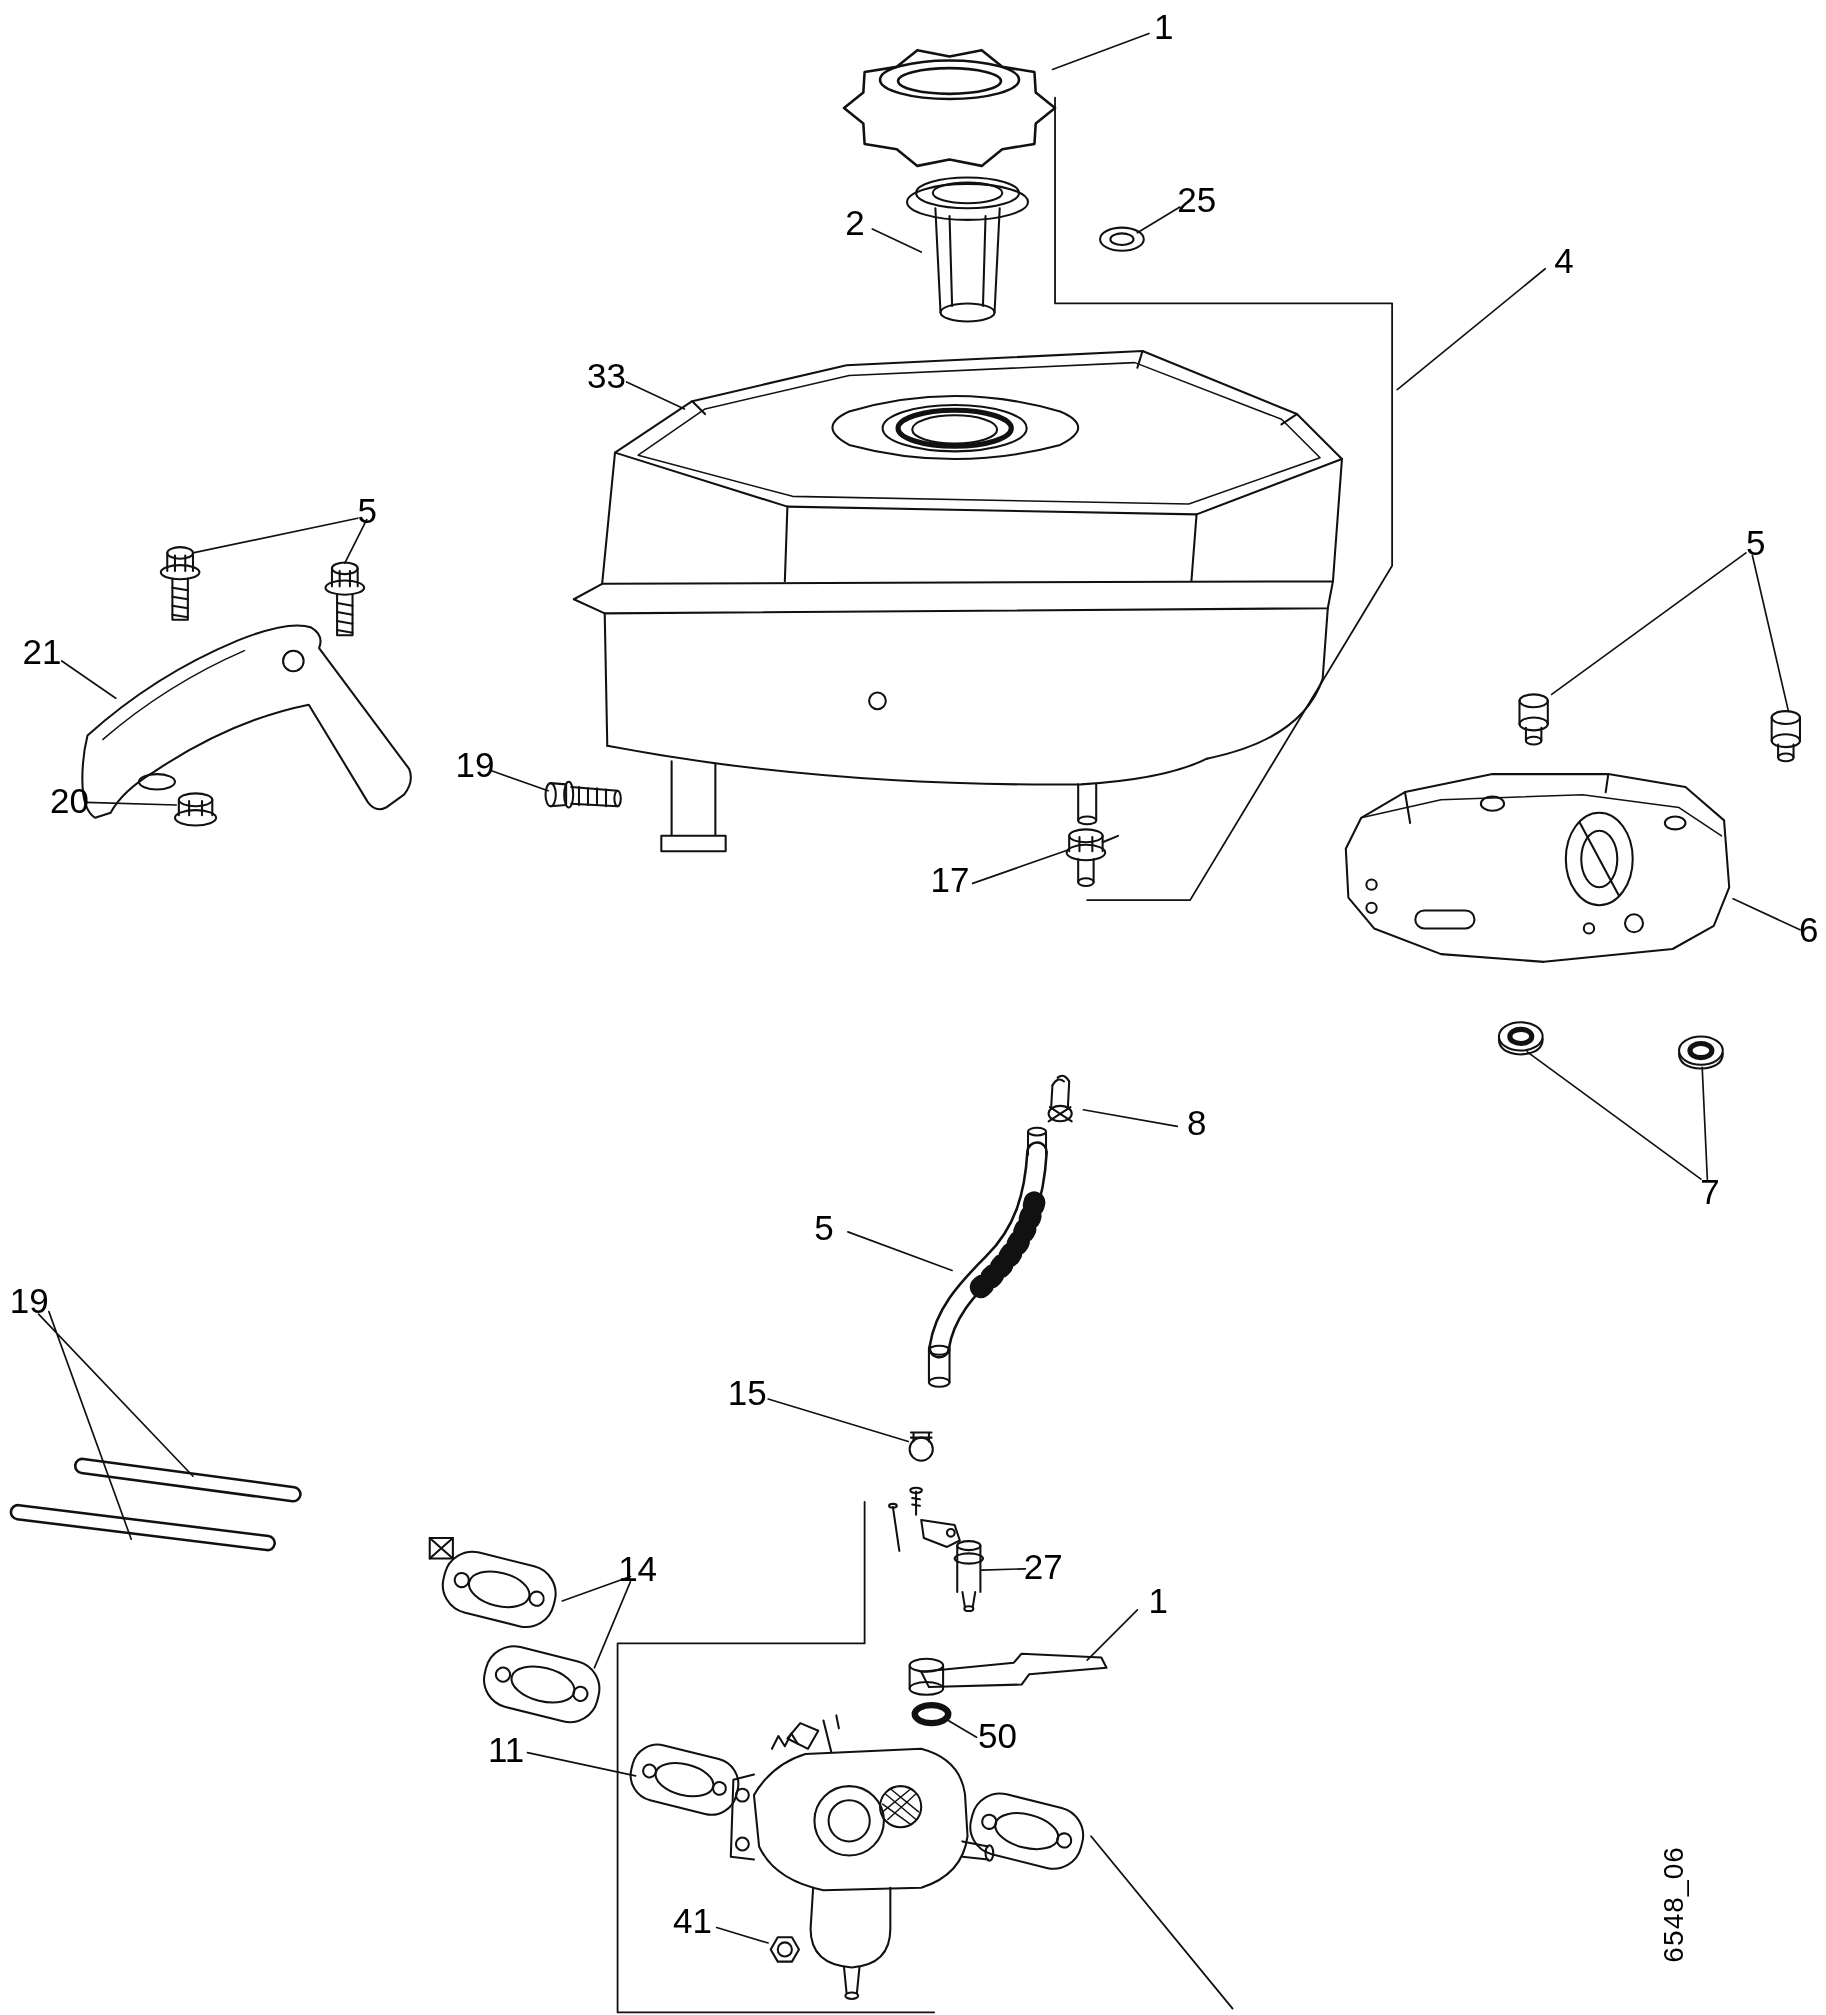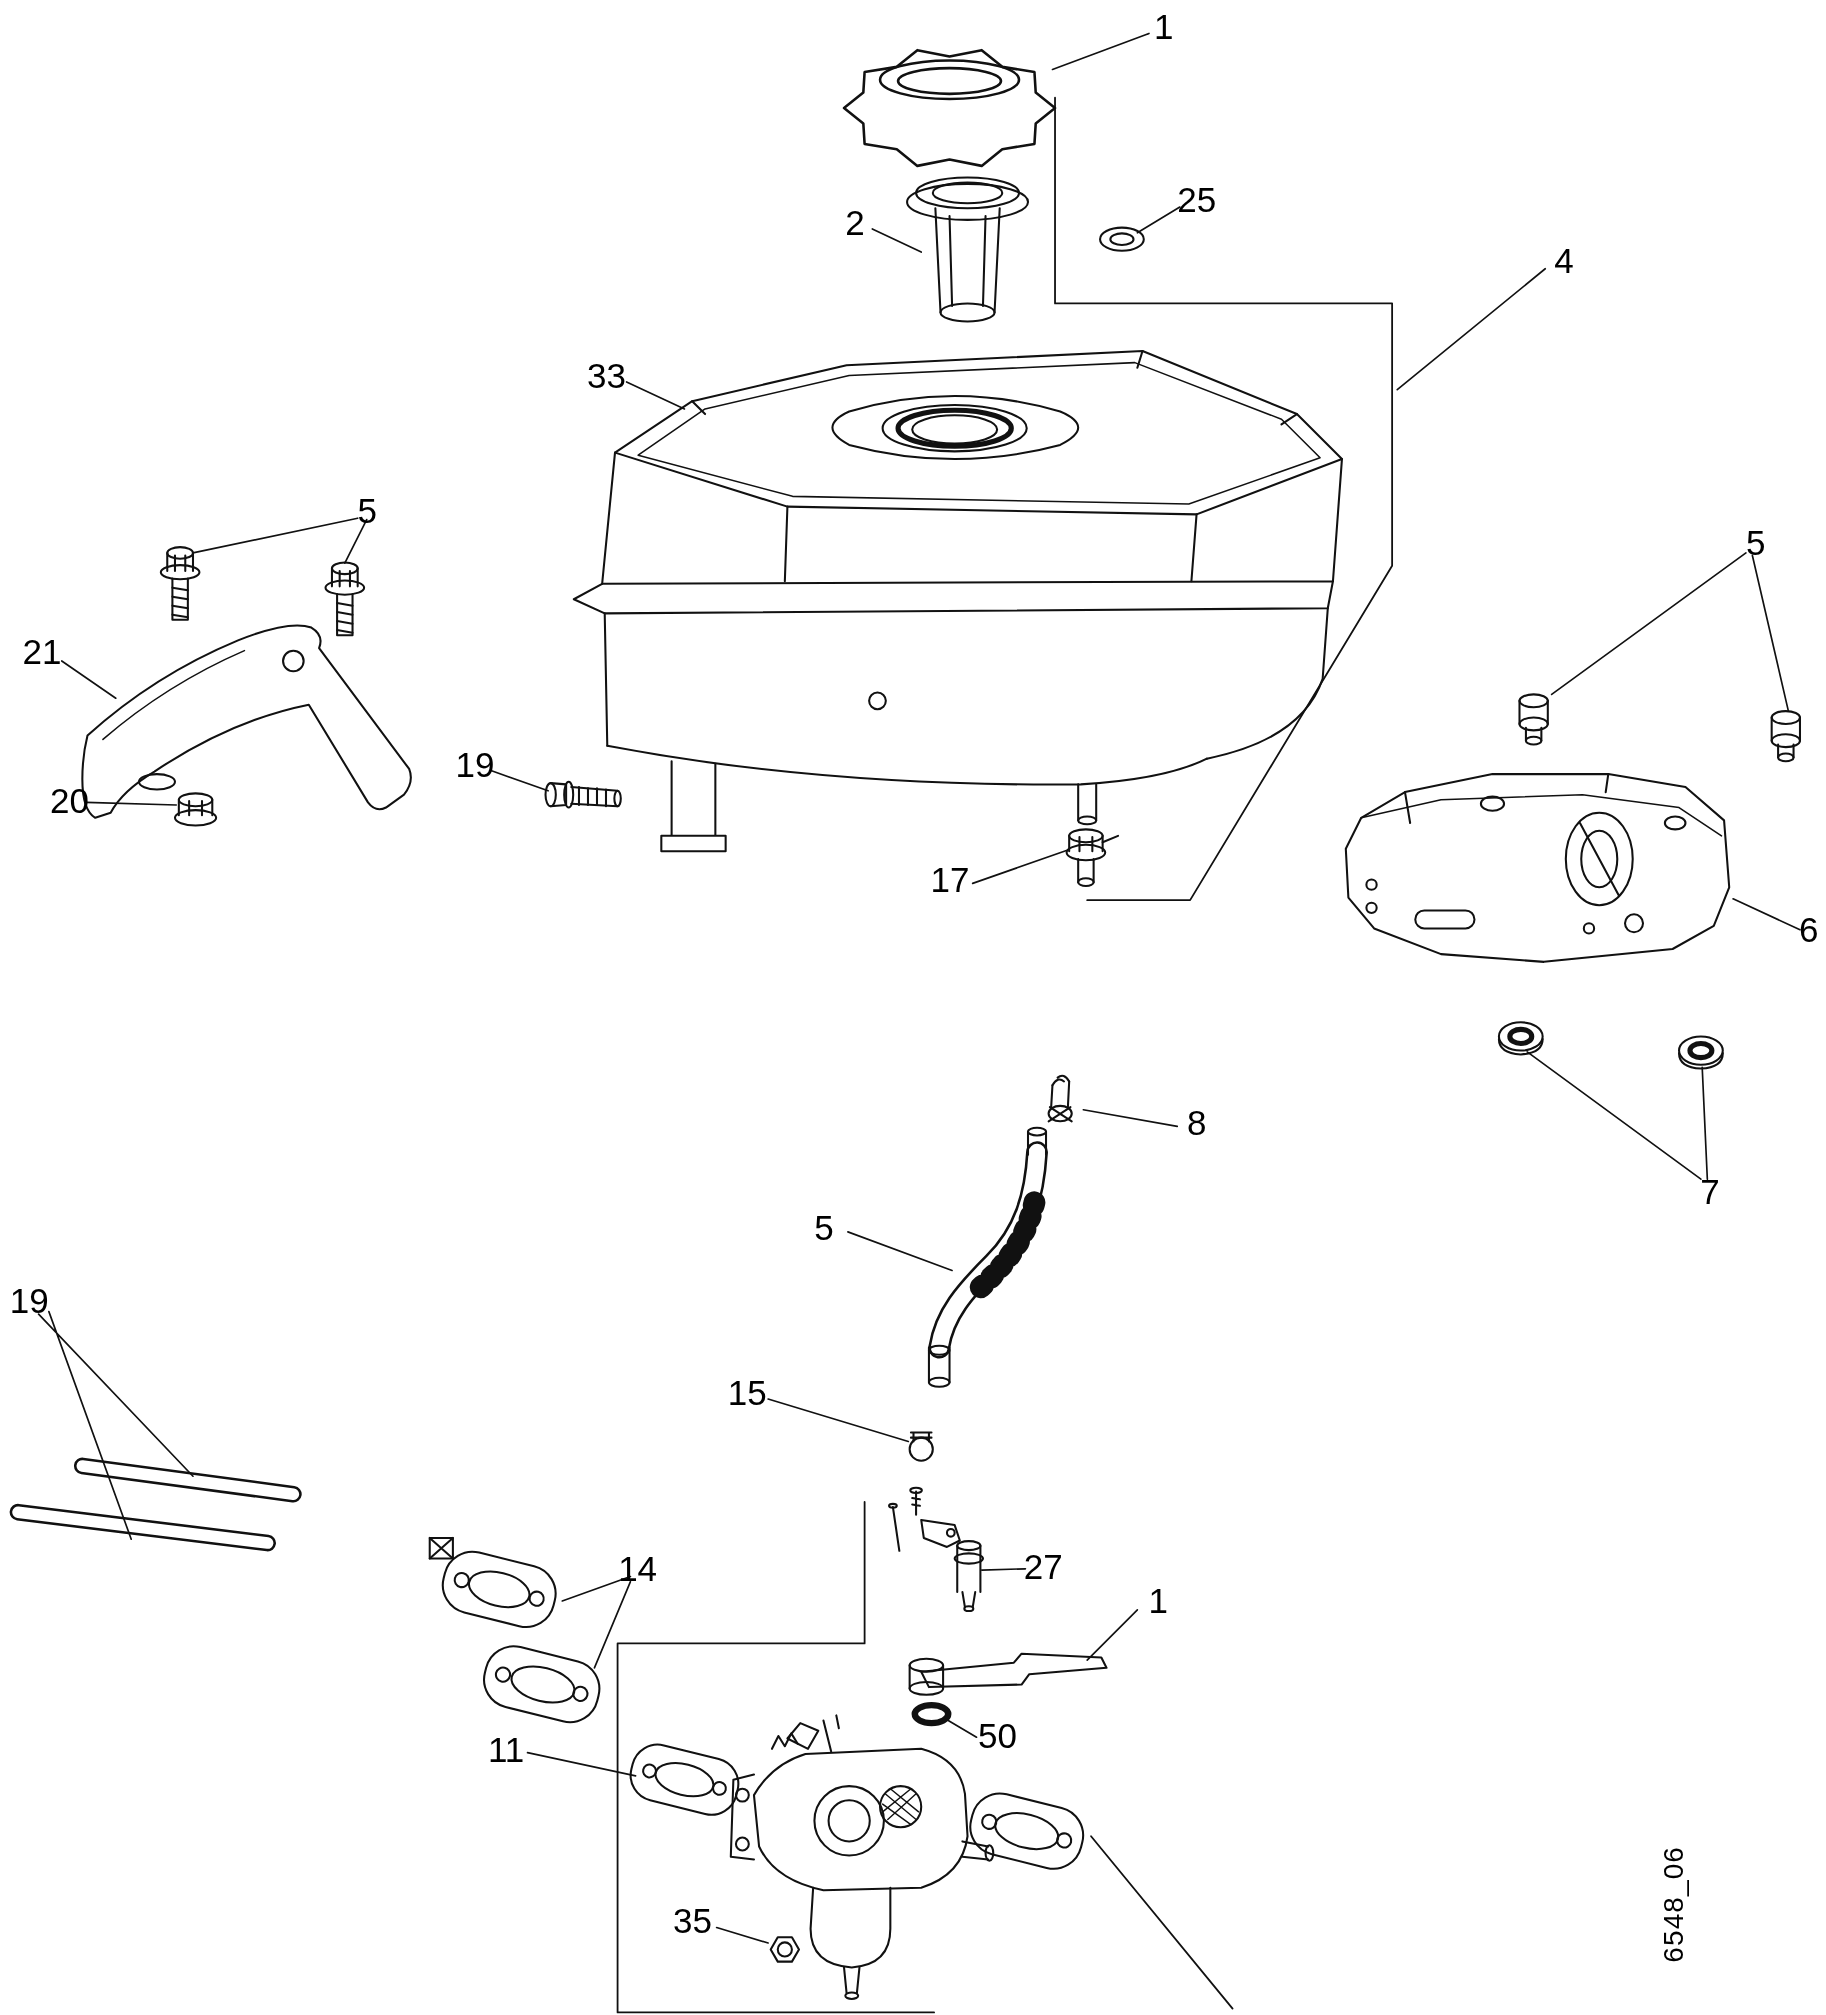--- a/index.html
+++ b/index.html
@@ -312,18 +312,18 @@
   <span class="callout" style="left:65.5%;top:55.7%">8</span>
   <span class="callout" style="left:93.6%;top:59.1%">7</span>
   <span class="callout" style="left:45.1%;top:60.9%">5</span>
   <span class="callout" style="left:1.6%;top:64.5%">19</span>
   <span class="callout" style="left:40.9%;top:69.1%">15</span>
   <span class="callout" style="left:34.9%;top:77.8%">14</span>
   <span class="callout" style="left:57.1%;top:77.7%">27</span>
   <span class="callout" style="left:63.4%;top:79.4%">1</span>
   <span class="callout" style="left:54.6%;top:86.1%">50</span>
   <span class="callout" style="left:27.7%;top:86.8%">11</span>
-  <span class="callout" style="left:37.9%;top:95.3%">35</span>
+  <span class="callout" style="left:37.9%;top:95.3%">41</span>
 
   <div class="drawing-id">6548_06</div>
 
 </div>
 
 
 </body></html>

